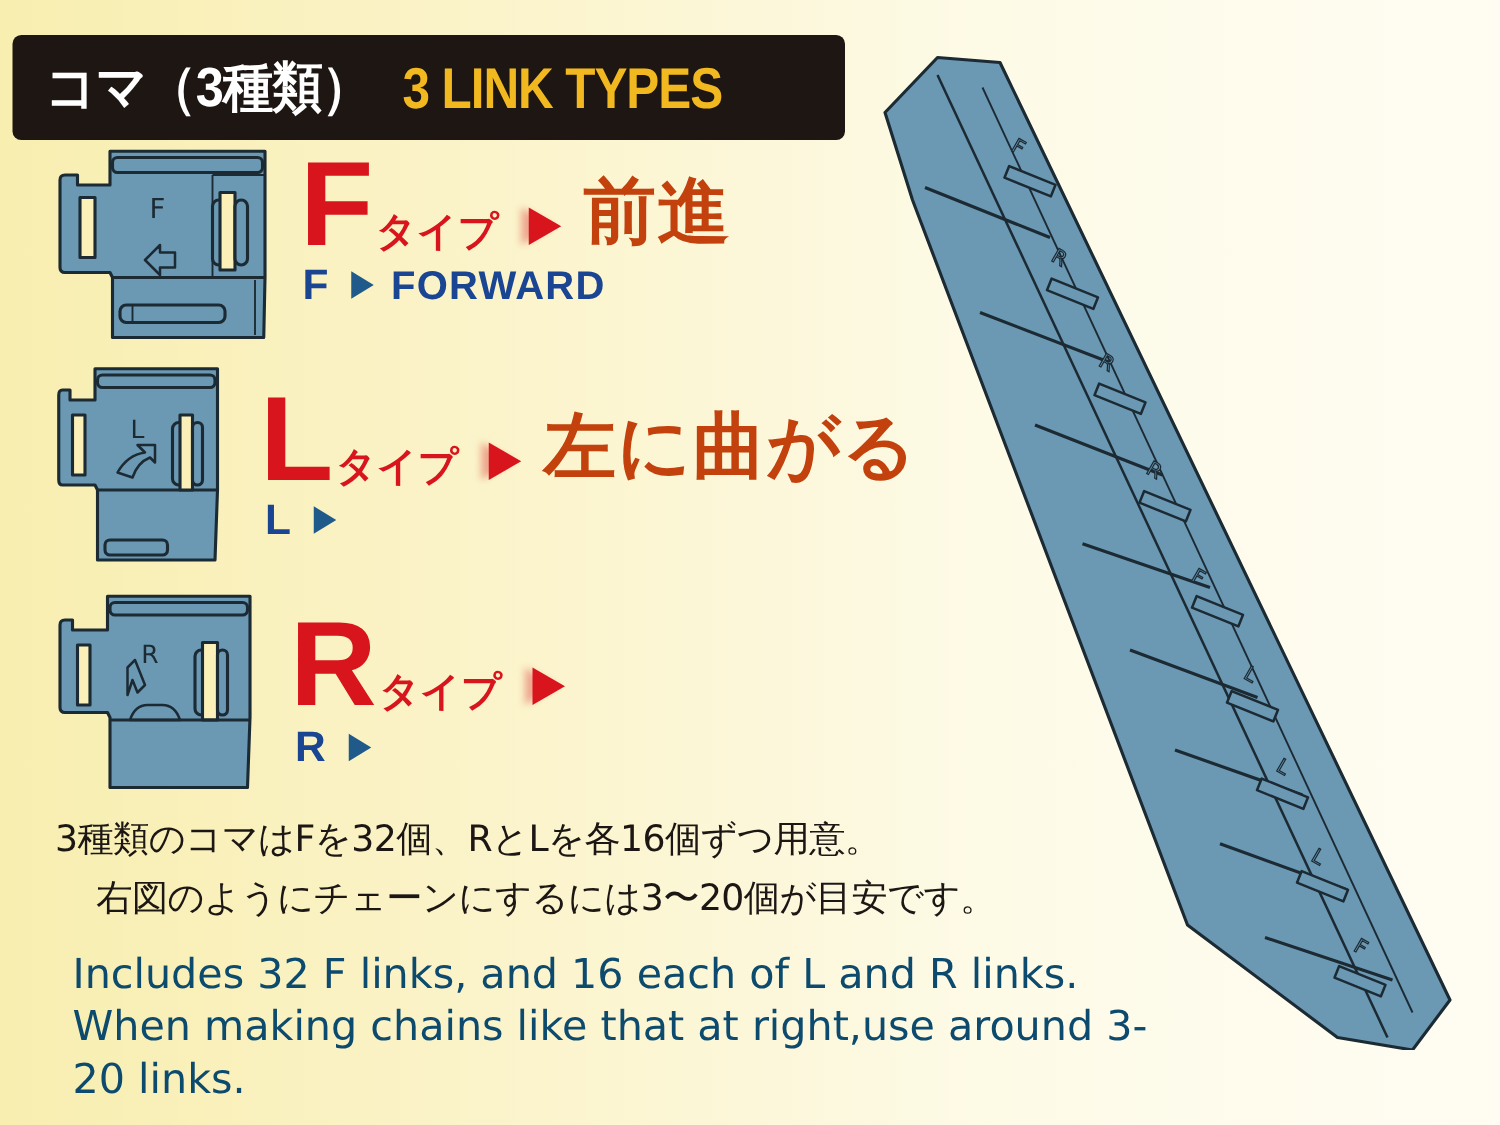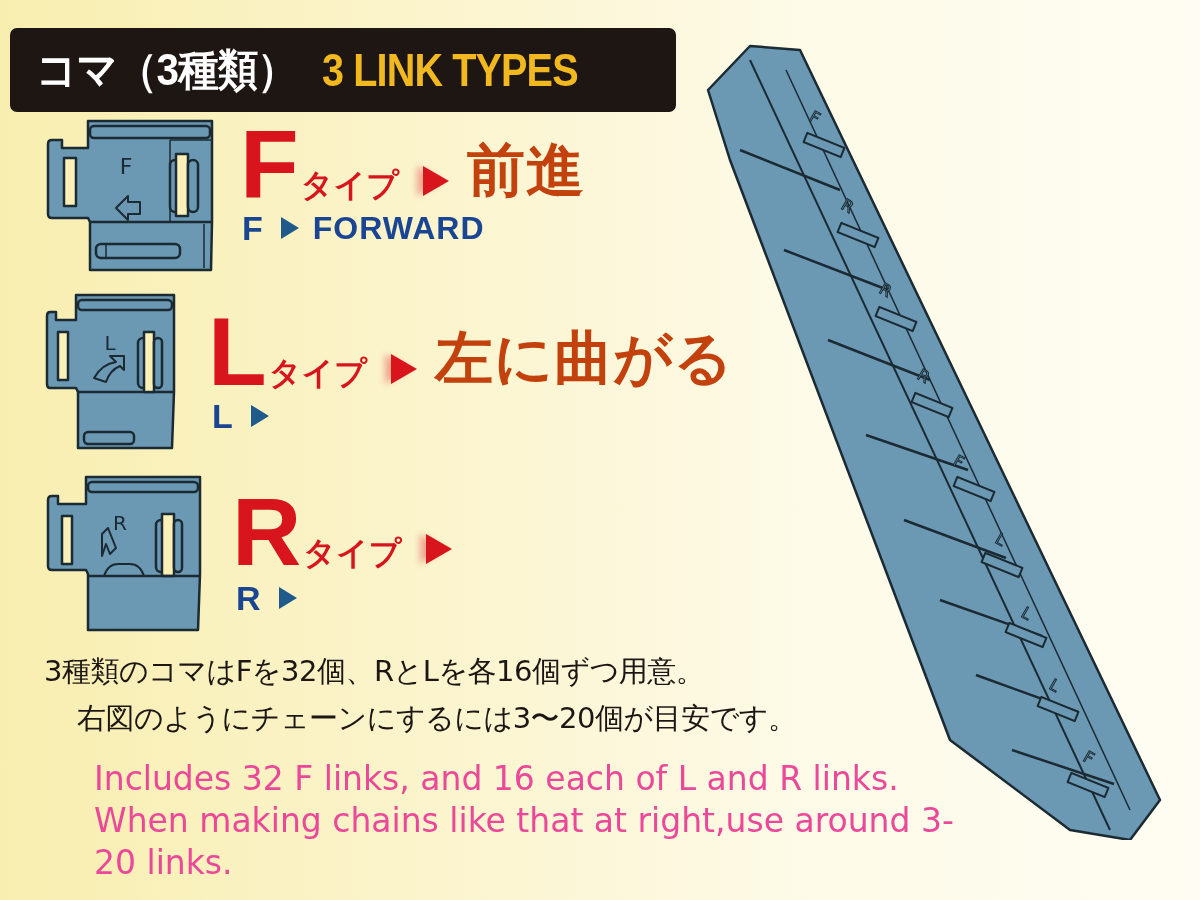--- a/index.html
+++ b/index.html
@@ -28,21 +28,21 @@
   .meaning-jp { color:#c2410c; font-size:58px; line-height:68px; letter-spacing:1px; }
   .type-sub { position:absolute; display:flex; align-items:center; white-space:nowrap; font-family:"Liberation Sans", sans-serif; font-weight:bold; color:#1a4593; }
   .sub-letter { font-size:34px; }
   .tri-blue {
     width:0; height:0; border-top:11px solid transparent; border-bottom:11px solid transparent;
     border-left:18px solid #1f5a8a; margin:0 14px 0 18px;
   }
   .sub-en { font-size:32px; letter-spacing:1px; }
 
   .desc-jp { position:absolute; left:44px; color:#1c1614; font-size:29px; line-height:44px; white-space:nowrap; font-family:"DejaVu Sans", sans-serif; letter-spacing:-0.5px; }
-  .desc-en { position:absolute; left:58px; top:758px; width:860px; color:#ec4899; font-size:33px; line-height:42px; font-family:"DejaVu Sans", sans-serif;margin-left:36px; }
+  .desc-en { position:absolute; left:58px; top:758px; width:860px; color:#0c4a6e; font-size:33px; line-height:42px; font-family:"DejaVu Sans", sans-serif; }
 
   .chain { position:absolute; left:690px; top:40px; width:490px; height:800px; }
 </style>
 </head>
 <body>
 
 <div class="title-bar">
   <span class="title-jp">コマ（3種類）</span>
   <span class="title-en">3 LINK TYPES</span>
 </div>

